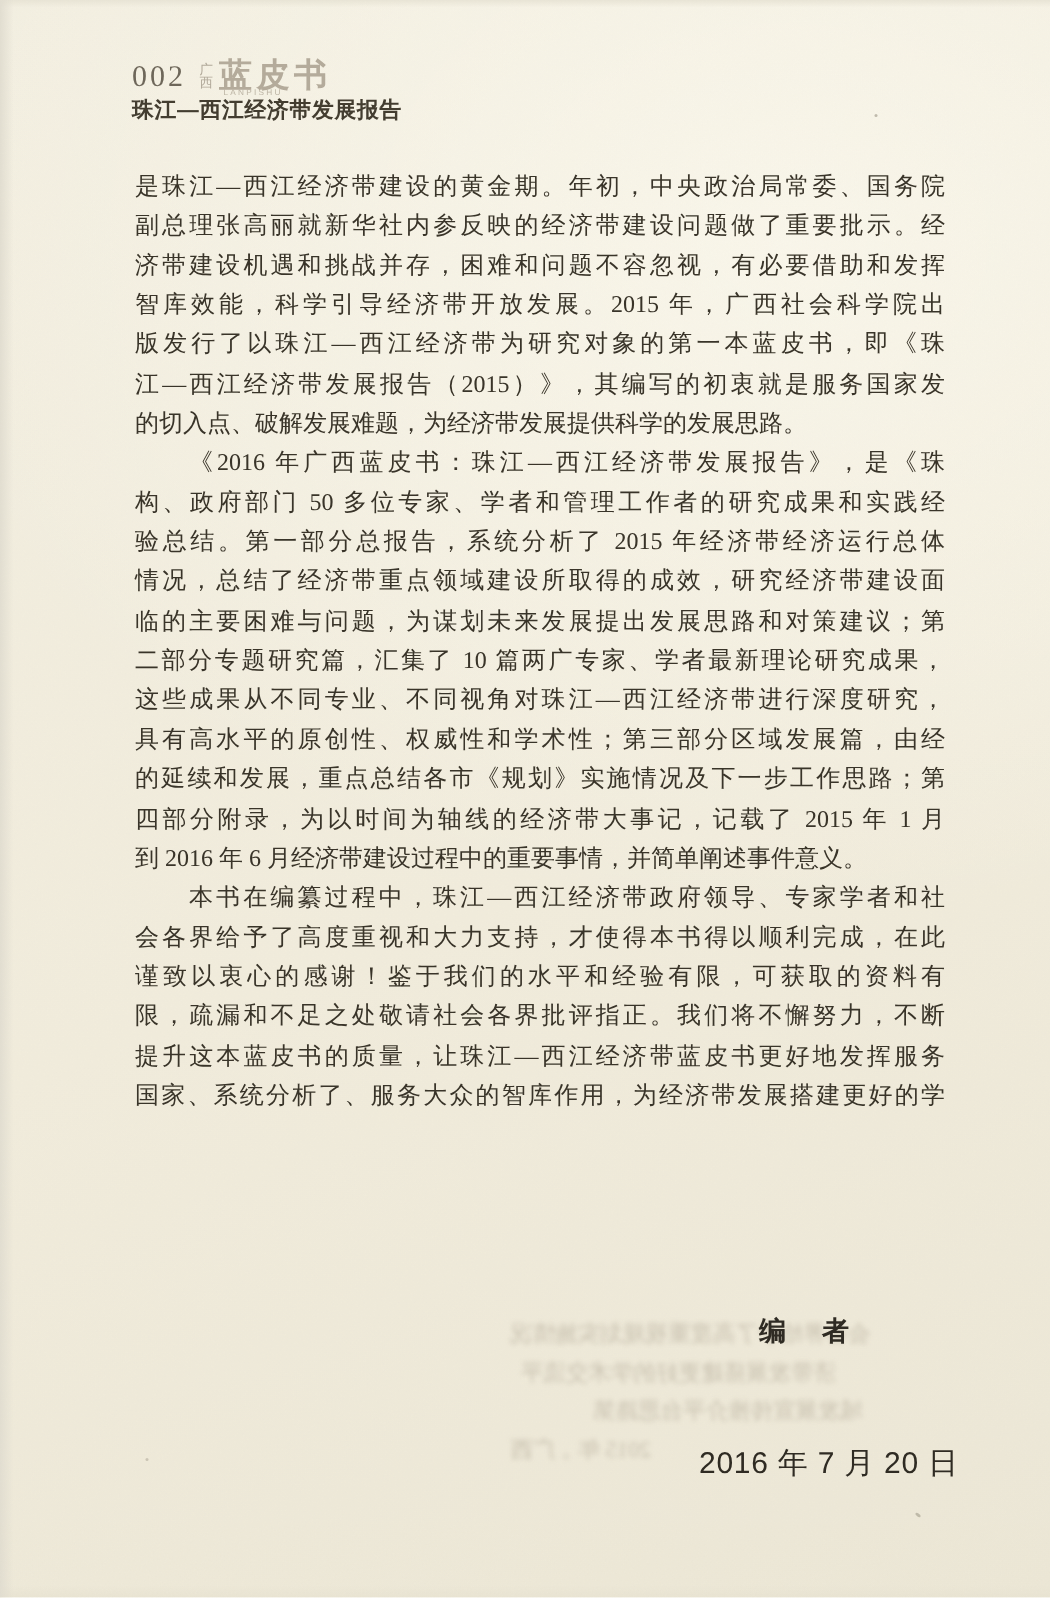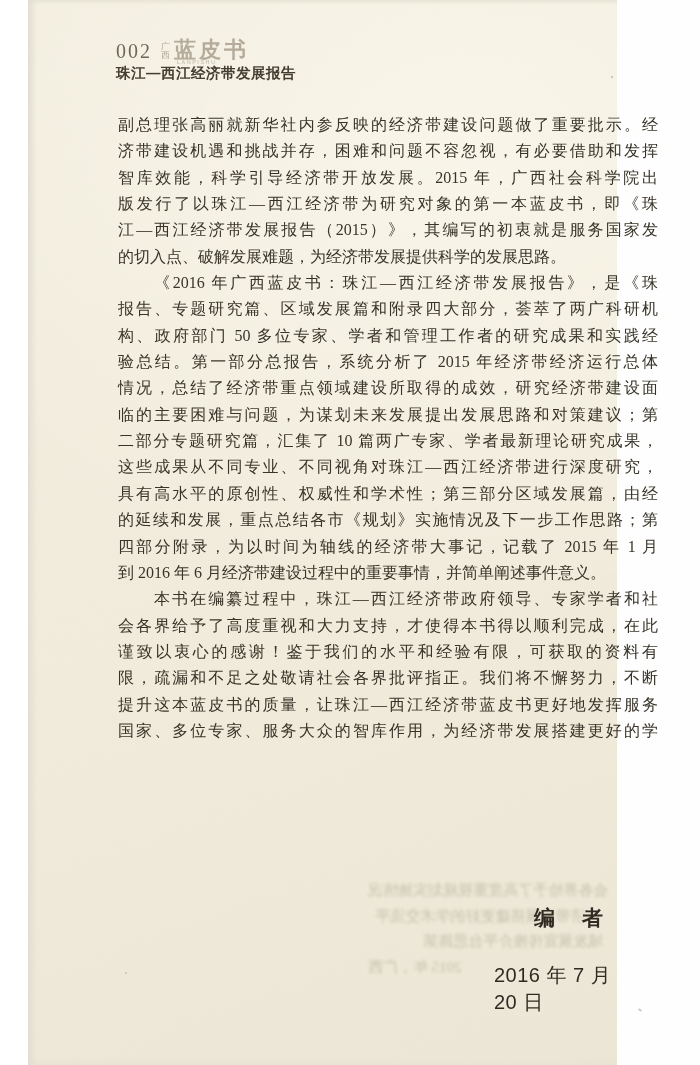--- a/index.html
+++ b/index.html
@@ -5,29 +5,28 @@
   html, body {
     margin: 0;
     padding: 0;
     width: 700px;
     height: 1065px;
     overflow: hidden;
     font-family: "Liberation Serif", "DejaVu Serif", serif;
   }
   .page {
     position: relative;
-    width: 589px;
+    width: 700px;
     height: 1065px;
     background:
       linear-gradient(to right, #e2ded1 0px, rgba(240,236,223,0) 9px),
       linear-gradient(to bottom, #e9e5d6 0px, rgba(240,236,223,0) 5px),
       linear-gradient(to top, #e9e4d3 0px, rgba(240,236,223,0) 8px),
       radial-gradient(ellipse 900px 700px at 75% 15%, rgba(255,253,244,0.55), rgba(255,253,244,0) 65%),
       linear-gradient(160deg, #f3efe1 0%, #f1ecdc 55%, #ece7d6 100%);
-    margin-left: 28px;
   }
   .grain { position:absolute; inset:0; opacity:0.5; pointer-events:none; }
 
   
   .page-num {
     position: absolute; left: 88px; top: 40px;
     font-size: 20px; letter-spacing: 2px; color: #6e675a;
   }
   .logo { position: absolute; left: 133px; top: 38px; width: 120px; height: 26px; }
   .logo-region {
@@ -75,22 +74,22 @@
     transform: scaleX(-1);
     filter: blur(1.7px);
     color: rgba(115,104,84,0.30);
     font-size: 15px; line-height: 20px;
     white-space: nowrap;
     pointer-events: none;
   }
 
   
   .signature {
-    position: absolute; left: 506px; top: 904px;
-    font-size: 21px; font-weight: bold; letter-spacing: 3px; color: #2f2b23;
+    position: absolute; left: 506px; top: 875px;
+    font-size: 18px; font-weight: bold; letter-spacing: 3px; color: #2f2b23;
   }
   .pub-date {
     position: absolute; left: 466px; top: 962px;
     font-size: 20px; color: #2f2b23; letter-spacing: 0.5px;
     font-family: Liberation Sans, sans-serif;
   }
 
   .speck { position: absolute; border-radius: 50%; background: #8a8272; opacity: 0.5; pointer-events: none; }
   .speck.a { left: 583px; top: 76px;  width: 2px; height: 2px; }
   .speck.b { left: 610px; top: 1009px; width: 4px; height: 2px; transform: rotate(35deg); opacity: 0.45; }
@@ -125,44 +124,44 @@
   </header>
 
   <div>
     <div class="ghost" style="left:340px; top:880px;">会各界给予了高度重视规划实施情况</div>
     <div class="ghost" style="left:347px; top:906px;">济带发展搭建更好的学术交流平</div>
     <div class="ghost" style="left:395px; top:931px;">域发展宣传推介平台思路第</div>
     <div class="ghost" style="left:340px; top:957px;">2015 年，广西</div>
   </div>
 
   <main class="body-text">
+    <div class="bline">是珠江—西江经济带建设的黄金期。年初，中央政治局常委、国务院</div>
     <div class="bline">副总理张高丽就新华社内参反映的经济带建设问题做了重要批示。经</div>
     <div class="bline">济带建设机遇和挑战并存，困难和问题不容忽视，有必要借助和发挥</div>
     <div class="bline">智库效能，科学引导经济带开放发展。2015 年，广西社会科学院出</div>
     <div class="bline">版发行了以珠江—西江经济带为研究对象的第一本蓝皮书，即《珠</div>
     <div class="bline">江—西江经济带发展报告（2015）》，其编写的初衷就是服务国家发</div>
     <div class="bline pend">的切入点、破解发展难题，为经济带发展提供科学的发展思路。</div>
     <div class="bline indent">《2016 年广西蓝皮书：珠江—西江经济带发展报告》，是《珠</div>
-    <div class="bline">报告、专题研究篇、区域发展篇和附录四大部分，荟萃了两广科研机</div>
     <div class="bline">构、政府部门 50 多位专家、学者和管理工作者的研究成果和实践经</div>
     <div class="bline">验总结。第一部分总报告，系统分析了 2015 年经济带经济运行总体</div>
     <div class="bline">情况，总结了经济带重点领域建设所取得的成效，研究经济带建设面</div>
     <div class="bline">临的主要困难与问题，为谋划未来发展提出发展思路和对策建议；第</div>
     <div class="bline">二部分专题研究篇，汇集了 10 篇两广专家、学者最新理论研究成果，</div>
     <div class="bline">这些成果从不同专业、不同视角对珠江—西江经济带进行深度研究，</div>
     <div class="bline">具有高水平的原创性、权威性和学术性；第三部分区域发展篇，由经</div>
     <div class="bline">的延续和发展，重点总结各市《规划》实施情况及下一步工作思路；第</div>
     <div class="bline">四部分附录，为以时间为轴线的经济带大事记，记载了 2015 年 1 月</div>
     <div class="bline pend">到 2016 年 6 月经济带建设过程中的重要事情，并简单阐述事件意义。</div>
     <div class="bline indent">本书在编纂过程中，珠江—西江经济带政府领导、专家学者和社</div>
     <div class="bline">会各界给予了高度重视和大力支持，才使得本书得以顺利完成，在此</div>
     <div class="bline">谨致以衷心的感谢！鉴于我们的水平和经验有限，可获取的资料有</div>
     <div class="bline">限，疏漏和不足之处敬请社会各界批评指正。我们将不懈努力，不断</div>
     <div class="bline">提升这本蓝皮书的质量，让珠江—西江经济带蓝皮书更好地发挥服务</div>
-    <div class="bline">国家、多位专家、服务大众的智库作用，为经济带发展搭建更好的学</div>
+    <div class="bline">国家、系统分析了、服务大众的智库作用，为经济带发展搭建更好的学</div>
   </main>
 
   <div class="signature">编　者</div>
   <div class="pub-date">2016 年 7 月 20 日</div>
 
   <div class="speck a"></div>
   <div class="speck b"></div>
   <div class="speck c"></div>
 
 </div>

